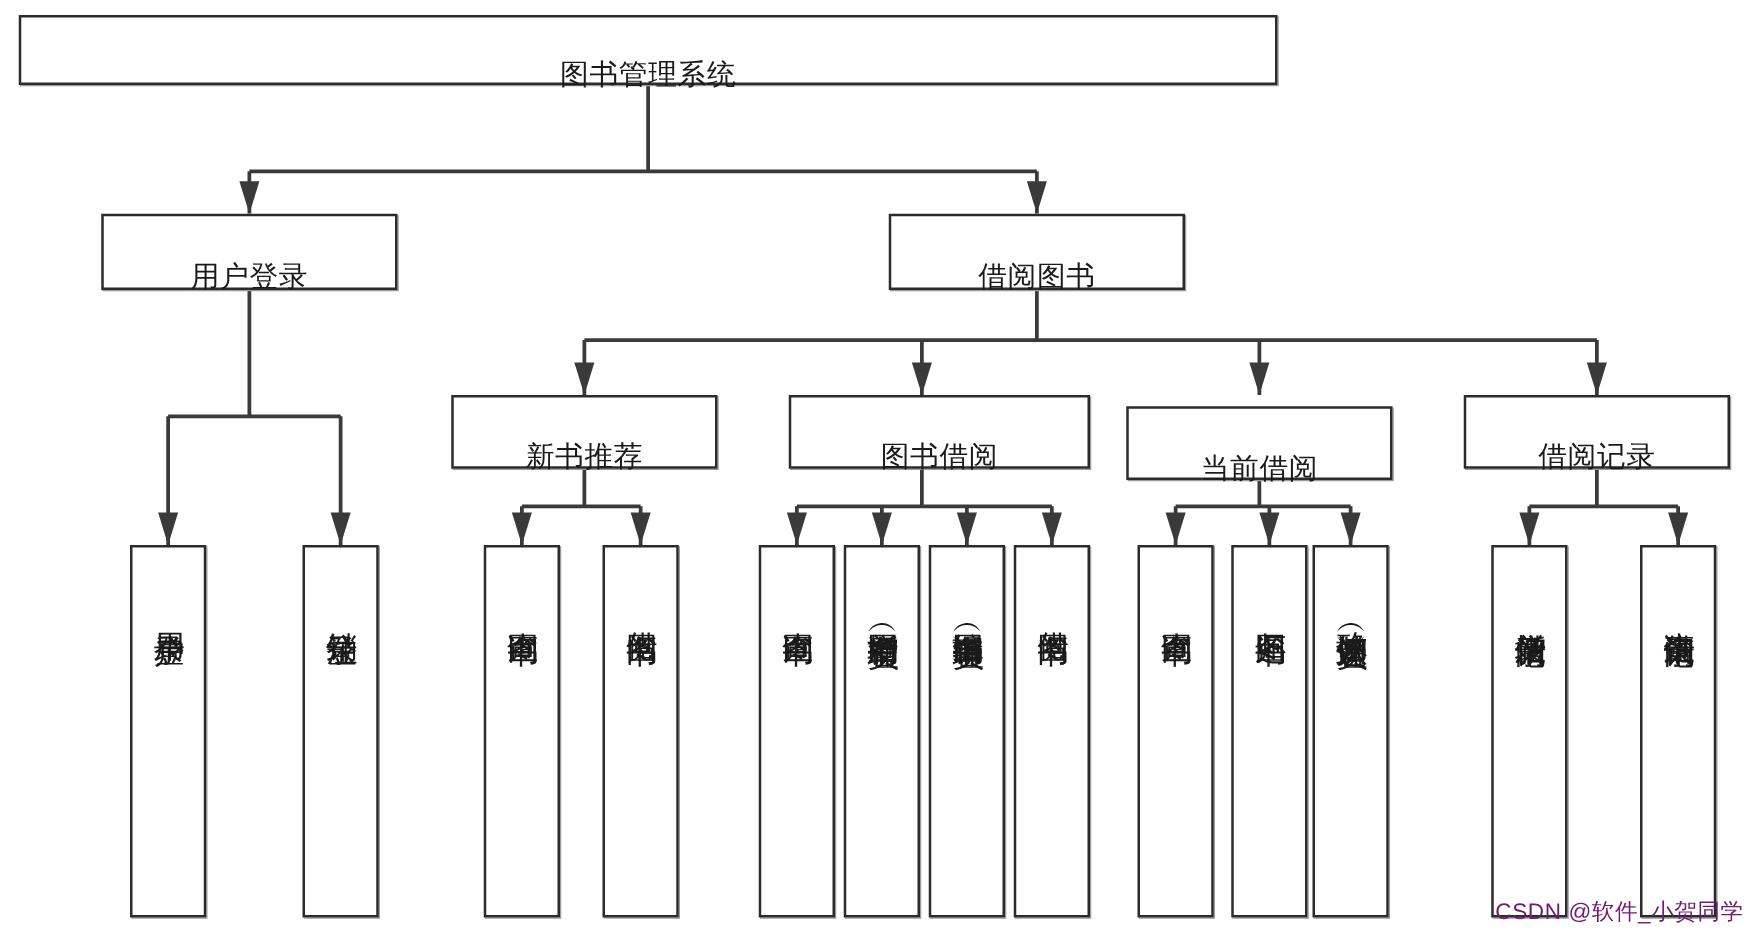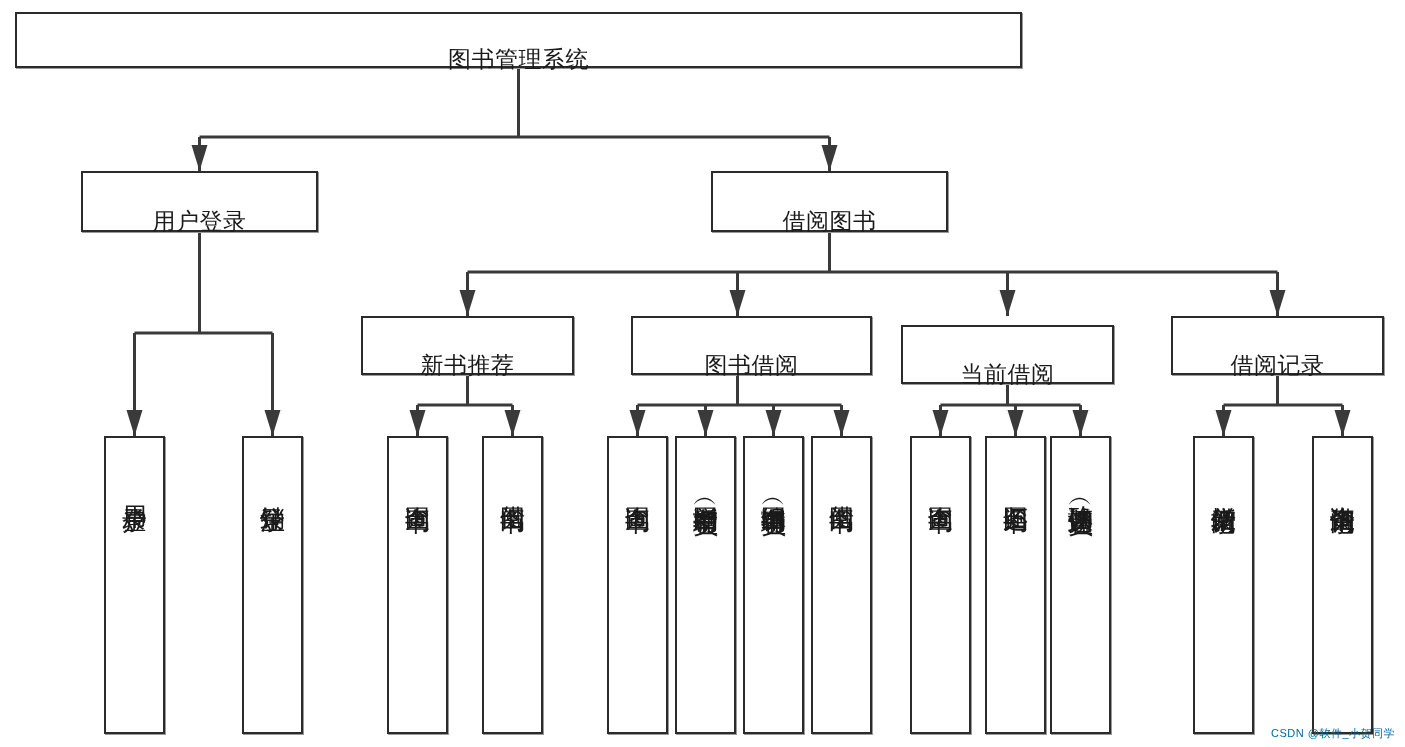--- a/index.html
+++ b/index.html
@@ -62,22 +62,22 @@
     text-orientation: upright;
     font-size: 25px;
     line-height: 1.08;
     letter-spacing: 1px;
     max-height: 100%;
   }
   #watermark {
     position: absolute;
     right: 10px;
     bottom: 6px;
-    font-size: 11px;
-    color: #0369a1;
+    font-size: 18px;
+    color: #701a75;
     white-space: nowrap;
     letter-spacing: 0.5px;
   }
 </style>
 </head>
 <body>
 
 <div id="diagram-root">
 
   <svg id="edges-layer" viewBox="0 0 1405 747" width="1405" height="747" xmlns="http://www.w3.org/2000/svg">

